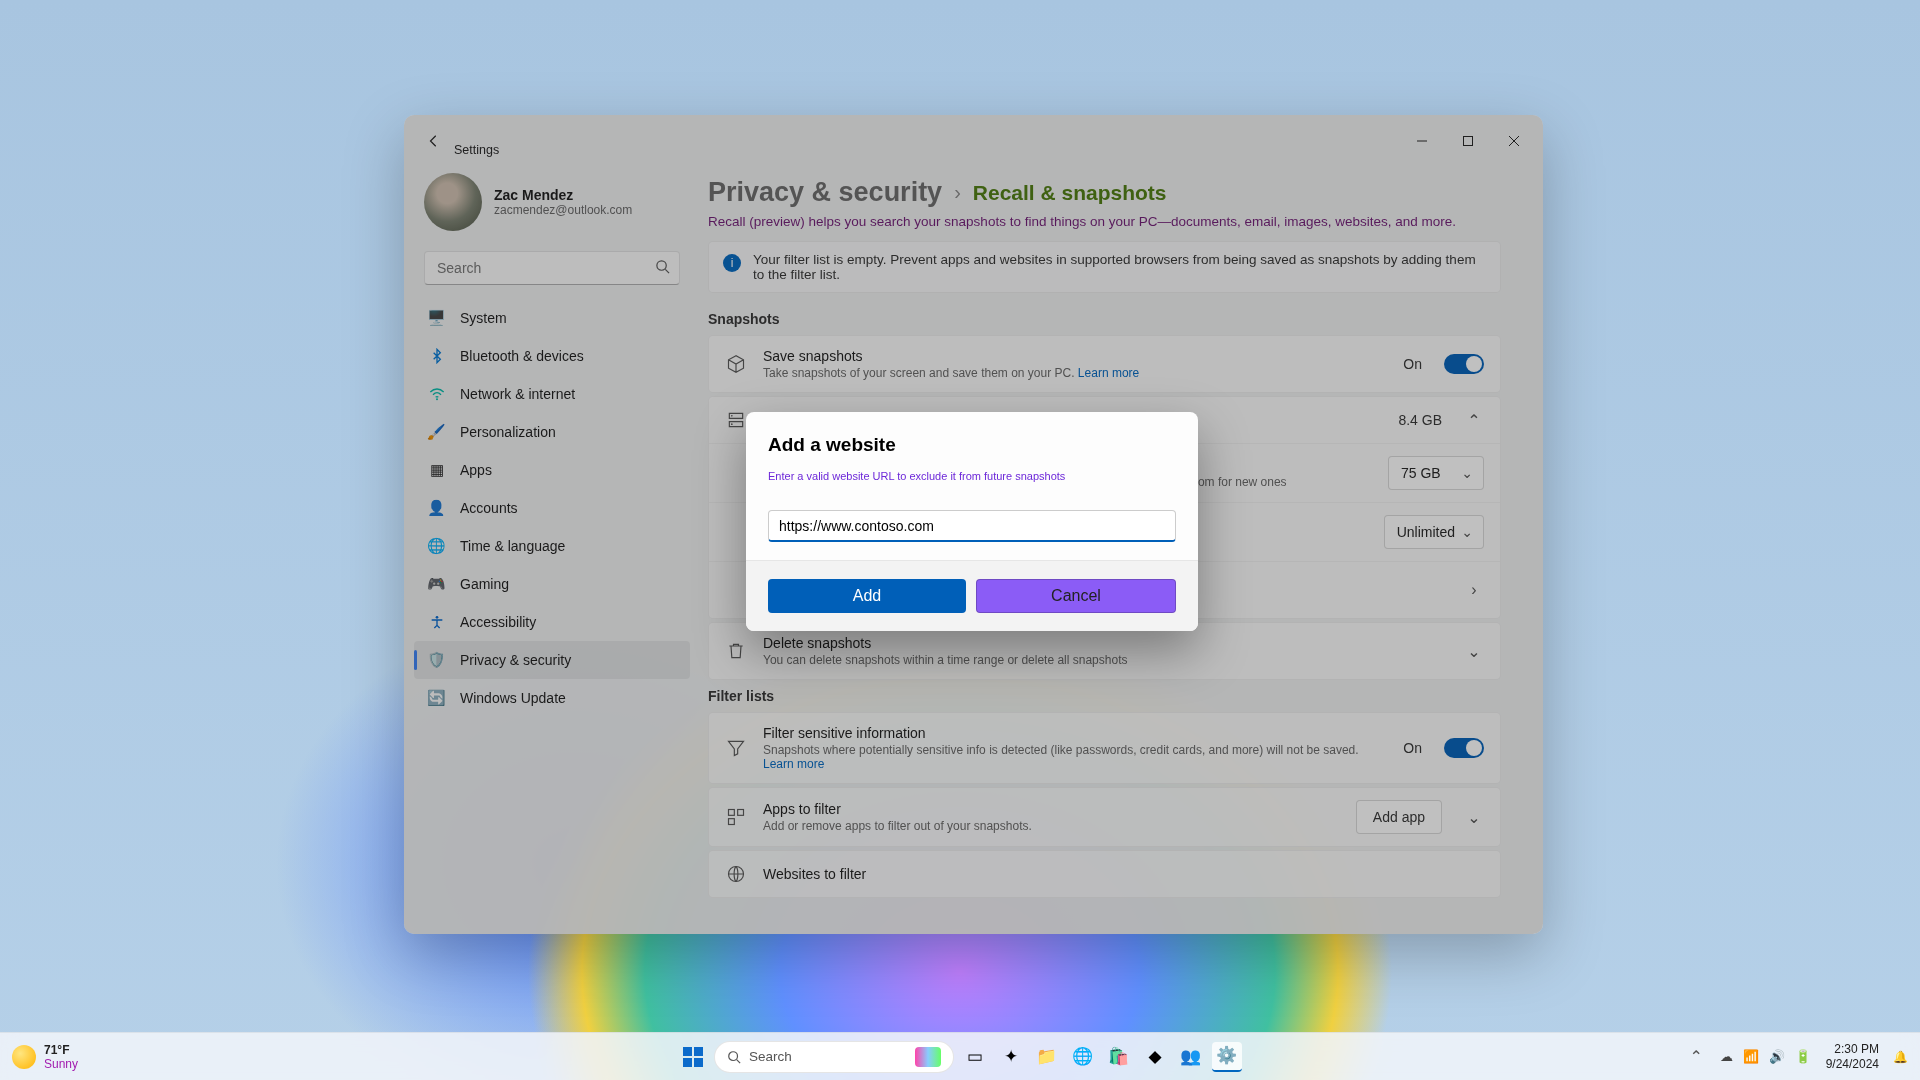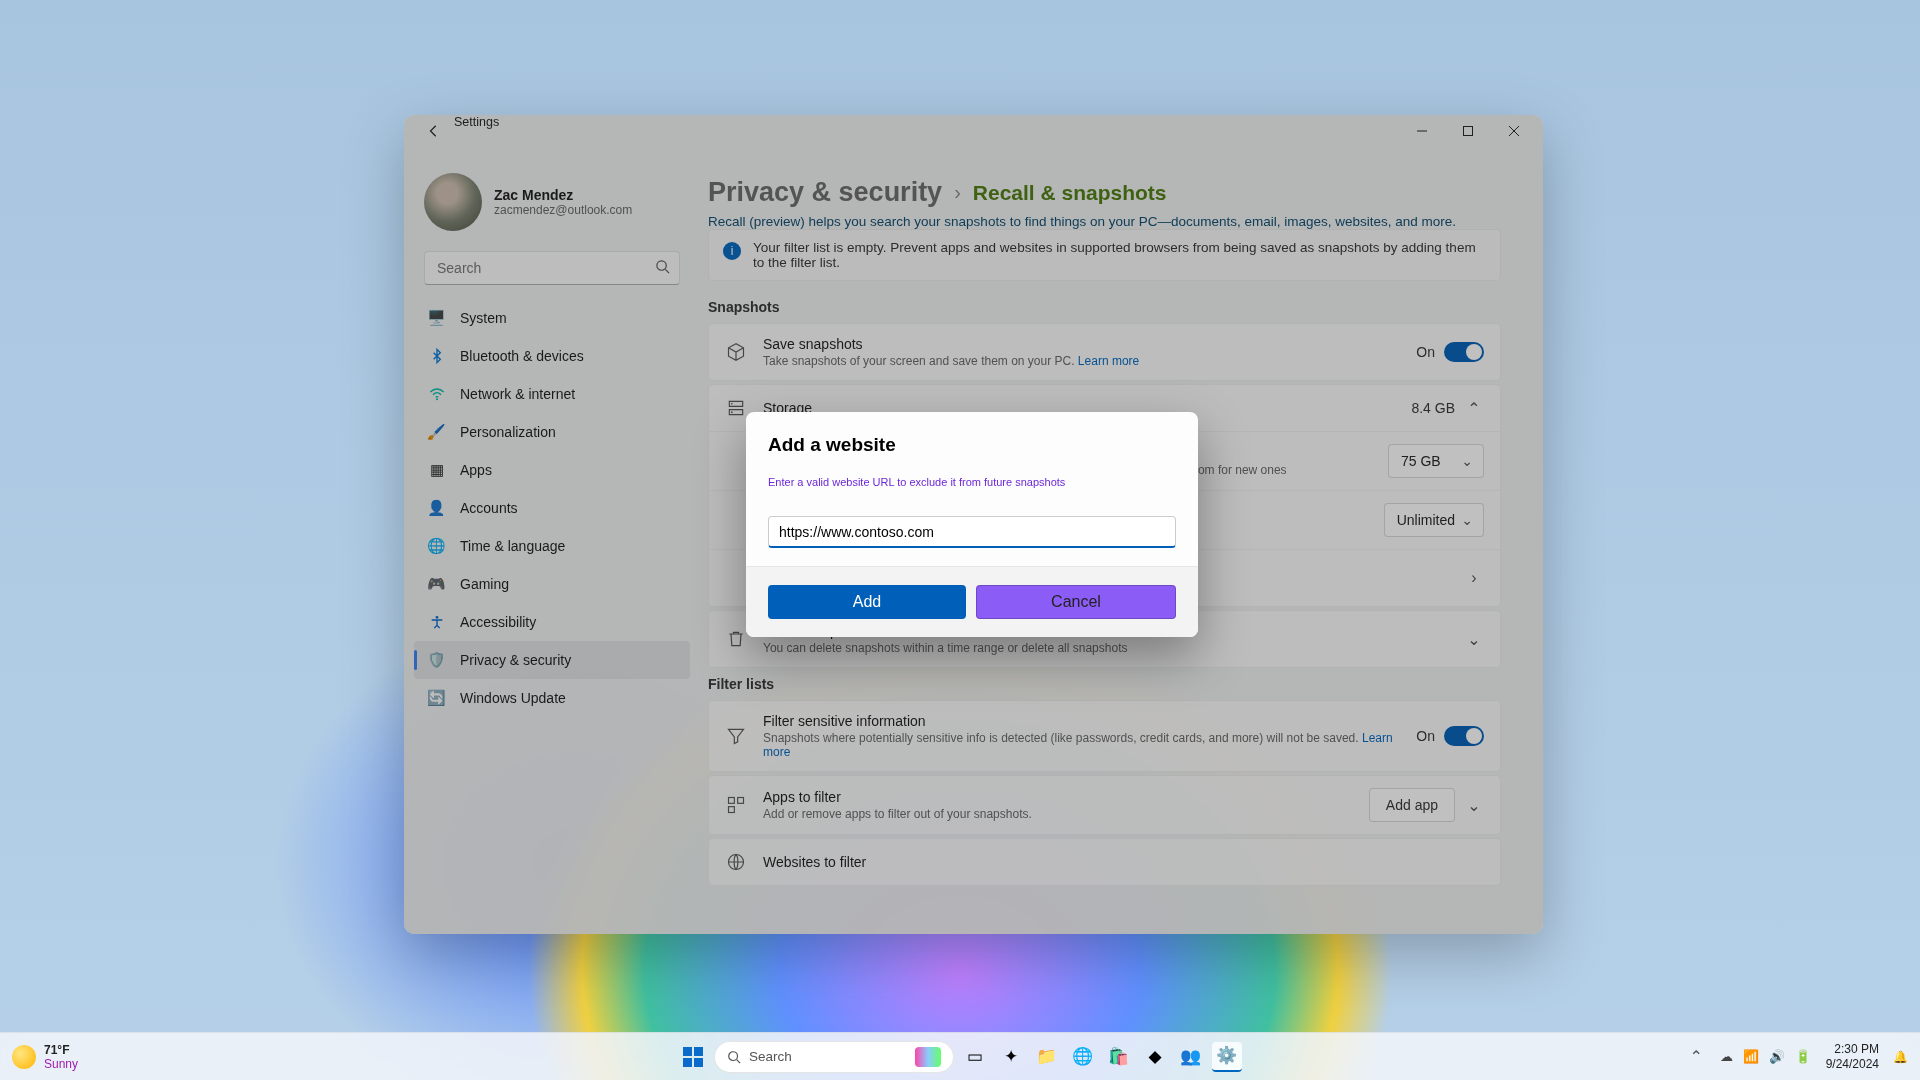--- a/index.html
+++ b/index.html
@@ -9,21 +9,21 @@
               radial-gradient(ellipse 600px 500px at 30% 80%, #5080ff 0%, transparent 50%),
               linear-gradient(180deg, #a8c5e0 0%, #b5d0e8 100%);
   overflow: hidden; position: relative;
 }
 .window {
   position: absolute; left: 404px; top: 115px; width: 1139px; height: 819px;
   background: rgba(243,243,243,0.96); border-radius: 10px;
   box-shadow: 0 20px 60px rgba(0,0,0,0.25);
   display: flex; flex-direction: column; overflow: hidden;
 }
-.titlebar { height: 42px; display: flex; align-items: flex-start; padding: 0 6px 0 14px; }
+.titlebar { height: 42px; display: flex; align-items: flex-end; padding: 0 6px 0 14px; }
 .back-btn { width: 32px; height: 32px; display: flex; align-items: center; justify-content: center; font-size: 15px; color: #333; cursor: pointer; border-radius: 4px; }
 .title-text { font-size: 12.5px; color: #222; margin-left: 4px; }
 .win-controls { margin-left: auto; display: flex; }
 .wc { width: 46px; height: 32px; display: flex; align-items: center; justify-content: center; color: #222; font-size: 11px; cursor: pointer; }
 .win-body { flex: 1; display: flex; overflow: hidden; }
 .sidebar { width: 296px; padding: 8px 6px 8px 6px; display: flex; flex-direction: column; }
 .profile { display: flex; align-items: center; padding: 8px 14px 14px 14px; gap: 12px; }
 .avatar { width: 58px; height: 58px; border-radius: 50%; background: radial-gradient(circle at 40% 35%, #d0c0b0 20%, #7a8070 55%, #4a5040 100%); }
 .profile-name { font-size: 14px; font-weight: 600; color: #1a1a1a; }
 .profile-email { font-size: 12px; color: #666; }
@@ -33,43 +33,43 @@
 .nav { list-style: none; padding: 0 4px; }
 .nav-item { display: flex; align-items: center; gap: 14px; height: 38px; padding: 0 14px; border-radius: 4px; font-size: 14px; color: #1a1a1a; cursor: pointer; }
 .nav-item.selected { background: rgba(0,0,0,0.06); position: relative; }
 .nav-item.selected::before { content:''; position:absolute; left:0; top:9px; width:3px; height:20px; background:#3b82f6; border-radius:2px; }
 .nav-icon { width: 18px; height: 18px; display: inline-flex; align-items: center; justify-content: center; font-size: 15px; }
 .content { flex: 1; padding: 10px 42px 20px 8px; overflow-y: auto; color: #1a1a1a; }
 .crumb { display: flex; align-items: center; gap: 12px; margin: 10px 0 6px 0; }
 .crumb-parent { font-size: 27px; font-weight: 600; color: #6a6a6a; }
 .crumb-sep { color: #888; font-size: 20px; }
 .crumb-current { font-size: 21px; font-weight: 600; color: #4d7c0f; }
-.desc { font-size: 13.5px; color: #0c4a6e; }
+.desc { font-size: 13.5px; color: #701a75; margin-bottom: 12px; }
 .infobar { background: rgba(255,255,255,0.6); border: 1px solid rgba(0,0,0,0.06); border-radius: 5px; padding: 10px 14px; display: flex; gap: 12px; font-size: 13.5px; color: #333; margin-bottom: 18px; }
 .info-icon { width:18px; height:18px; border-radius:50%; background:#0067c0; color:#fff; font-size:12px; display:flex; align-items:center; justify-content:center; flex-shrink:0; margin-top:2px;}
 .section-h { font-size: 14px; font-weight: 600; color: #333; margin: 8px 0 8px 0; }
 .card { background: rgba(255,255,255,0.7); border: 1px solid rgba(0,0,0,0.05); border-radius: 5px; margin-bottom: 3px; }
 .row { display: flex; align-items: center; padding: 12px 16px; gap: 16px; }
 .row-icon { width: 22px; height: 22px; color: #444; flex-shrink:0; display:flex; align-items:center; justify-content:center; }
 .row-text { flex: 1; display: flex; flex-direction: column; gap: 2px; }
 .row-title { font-size: 14px; color: #1a1a1a; }
 .row-sub { font-size: 12px; color: #666; }
 .row-sub .link { color: #0067c0; cursor: pointer; }
-.row-right { display: flex; align-items: center; gap: 9px; font-size: 14px; color: #333; }
+.row-right { display: flex; align-items: center; gap: 22px; font-size: 14px; color: #333; }
 .toggle { width: 40px; height: 20px; background: #005fb8; border-radius: 10px; position: relative; cursor: pointer; }
 .toggle::after { content:''; position:absolute; right:2px; top:2px; width:16px; height:16px; background:#fff; border-radius:50%; }
 .select { height: 34px; border: 1px solid rgba(0,0,0,0.15); border-radius: 4px; background: #fff; padding: 0 28px 0 12px; font-size: 14px; color:#222; position: relative; min-width: 96px; display:flex; align-items:center; }
 .select::after { content:'⌄'; position:absolute; right:10px; color:#555; font-size:14px; }
 .btn-small { height: 34px; border: 1px solid rgba(0,0,0,0.15); border-radius: 4px; background: #fff; padding: 16px 16px; font-size: 14px; display:flex; align-items:center; }
 .chev { color: #555; font-size: 16px; width: 20px; text-align: center; cursor: pointer; }
 .subrow { padding-left: 60px; border-top: 1px solid rgba(0,0,0,0.04); }
 .dim-overlay { position:absolute; inset:0; background: rgba(30,30,30,0.28); display:flex; align-items:flex-start; justify-content:center; padding-top:300px; }
 .dialog { position: absolute; left: 746px; top: 412px; width: 452px; background: #fdfdfd; border-radius: 8px; box-shadow: 0 20px 50px rgba(0,0,0,0.35); overflow:hidden; }
 .dialog-body { padding: 22px 22px 18px 22px; }
-.dialog-title { font-size: 19px; font-weight: 600; margin-bottom: 20px; }
+.dialog-title { font-size: 19px; font-weight: 600; margin-bottom: 14px; }
 .dialog-desc { font-size: 11px; color: #6d28d9; margin-bottom: 28px; }
 .dialog-input { width: 100%; height: 32px; border: 1px solid rgba(0,0,0,0.2); border-bottom: 2px solid #005fb8; border-radius: 4px; padding: 0 10px; font-size: 14px; outline:none; }
 .dialog-actions { background: #f3f3f3; padding: 18px 22px; display: flex; gap: 10px; border-top:1px solid rgba(0,0,0,.05);}
 .dbtn { flex: 1; height: 34px; border-radius: 4px; font-size: 16px; display:flex; align-items:center; justify-content:center; cursor:pointer; }
 .dbtn.primary { background: #005fb8; color: #fff; border: none; }
 .dbtn.secondary { background: #8b5cf6; border: 1px solid rgba(0,0,0,0.2); color: #222; }
 .taskbar { position: absolute; left:0; right:0; bottom:0; height: 48px; background: rgba(240,244,249,0.88); backdrop-filter: blur(8px); border-top: 1px solid rgba(0,0,0,0.06); display:flex; align-items:center; padding: 0 12px; }
 .tb-left { display:flex; align-items:center; gap:8px; font-size:12px; color:#222; }
 .weather-icon { width:24px; height:24px; border-radius:50%; background: radial-gradient(circle at 35% 35%, #ffe680, #ffb300); }
 .tb-center { position:absolute; left:50%; transform:translateX(-50%); display:flex; align-items:center; gap:6px; }

